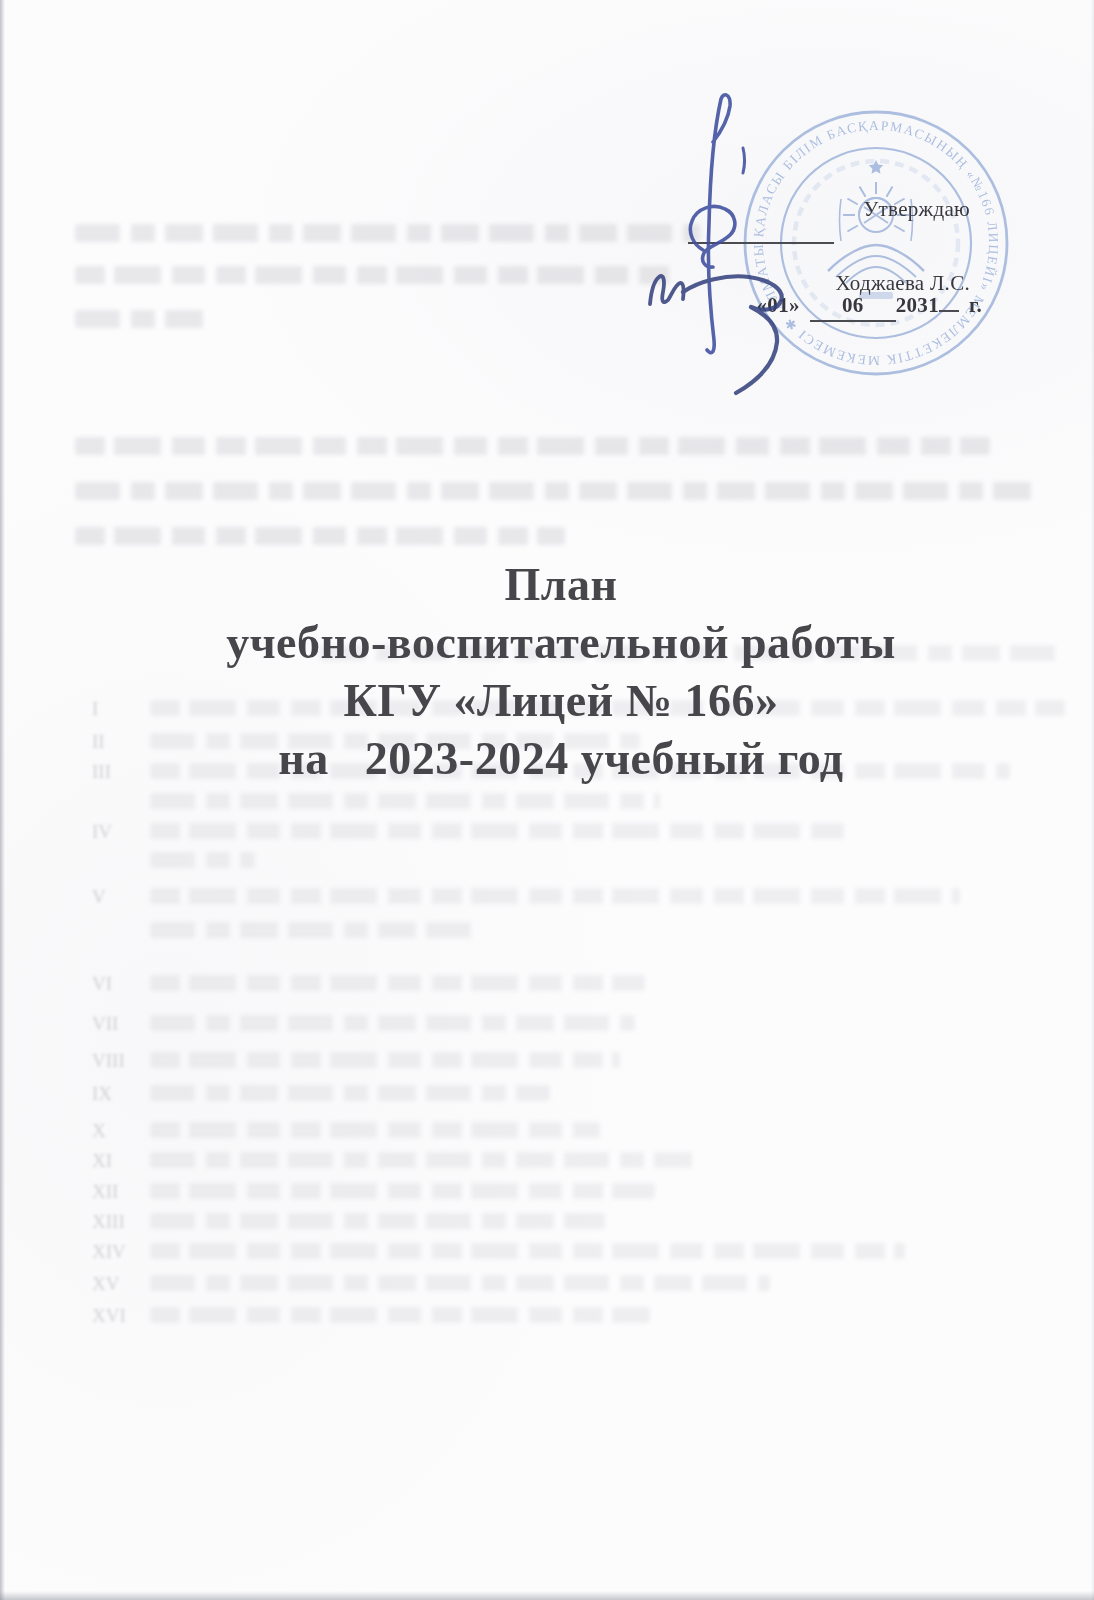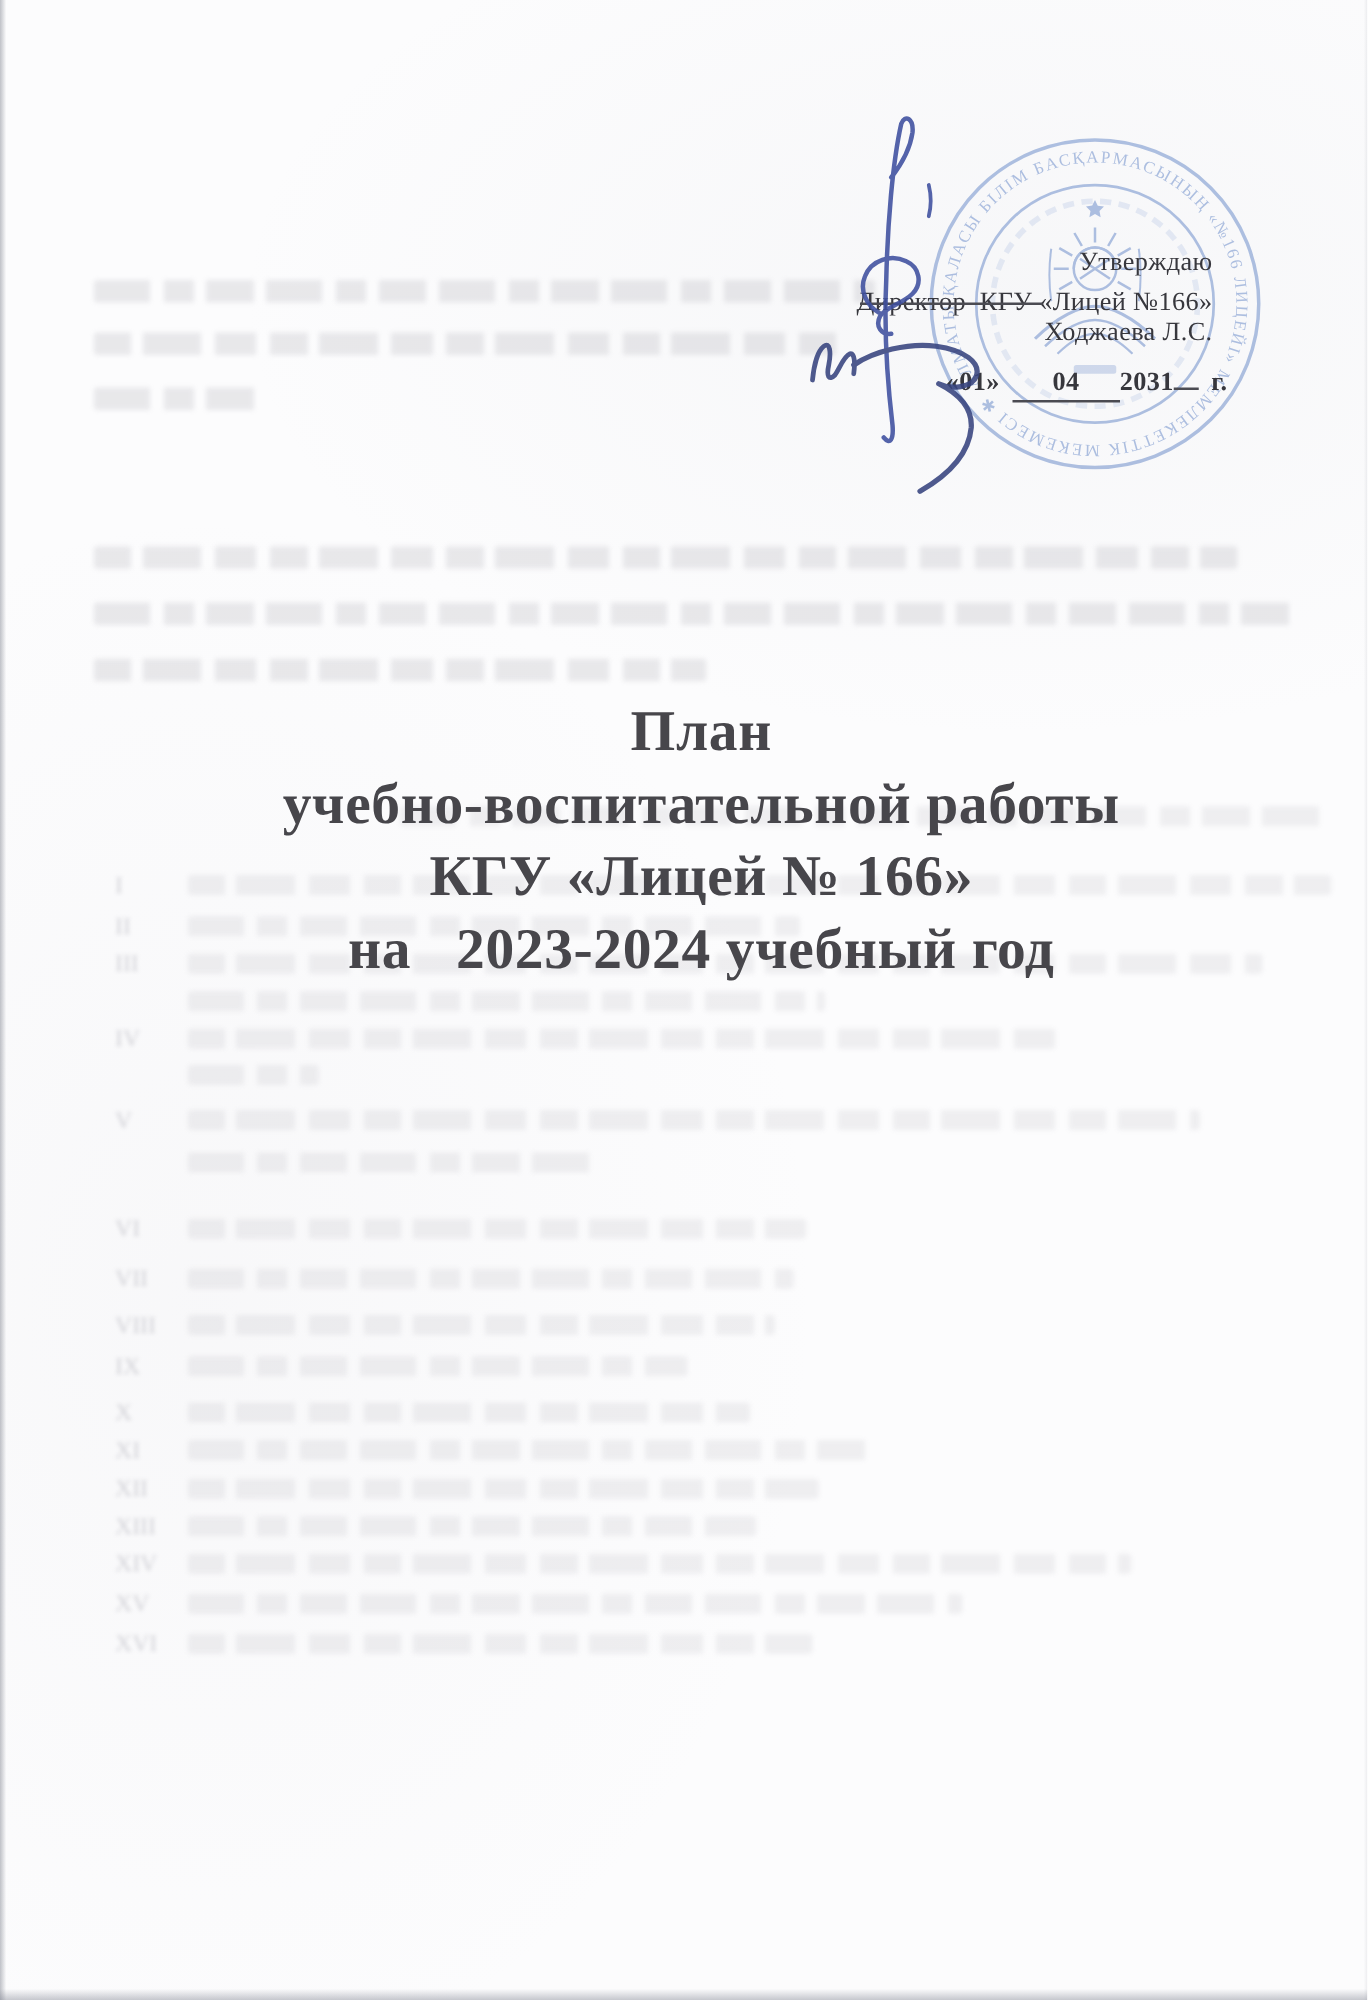--- a/index.html
+++ b/index.html
@@ -17,21 +17,21 @@
   .edge-right{position:absolute;right:0;top:0;width:3px;height:100%;
     background:linear-gradient(270deg, rgba(118,122,134,.12), rgba(118,122,134,0));}
   .edge-bottom{position:absolute;bottom:0;left:0;width:100%;height:9px;
     background:linear-gradient(0deg, rgba(122,126,140,.42), rgba(122,126,140,0));}
 
   
   .hdr-line{position:absolute;right:124px;font-size:21px;line-height:30px;
     white-space:pre;letter-spacing:.3px;color:#37373d;margin-top:44px;}
   .hdr-1{top:150px;}
   .hdr-2{top:182px;}
-  .hdr-3{top:206px;}
+  .hdr-3{top:224px;}
   .sig-underline{position:absolute;left:688px;top:242px;width:146px;height:2px;background:#4b4b52;}
   .hdr-4{top:246px;right:112px;display:flex;align-items:baseline;font-weight:bold;}
   .blank{display:inline-block;border-bottom:2px solid #4b4b52;}
   .b-month{width:86px;text-align:center;}
   .b-tail{width:20px;}
   .sp{display:inline-block;width:10px;}
 
   
   .title-block{position:absolute;left:0;top:556px;width:100%;text-align:center;
     transform:translateX(14px);font-weight:bold;font-size:46px;line-height:58px;
@@ -133,25 +133,24 @@
         <path d="M105,96 C103,110 103,124 105,138 M175,96 C177,110 177,124 175,138" stroke-width="1.6"></path>
         <path stroke-width="2.5" d="M92,168 C110,150 128,142 140,142 C152,142 170,150 188,168"></path>
         <path d="M100,174 C115,160 128,153 140,153 C152,153 165,160 180,174"></path>
         <path d="M110,180 C120,170 130,164 140,164 C150,164 160,170 170,180" stroke-width="1.8"></path>
         <rect x="123" y="189" width="34" height="7" rx="2" fill="rgba(127,155,208,.55)" stroke="none"></rect>
       </g>
     </g>
   </svg>
 
   <div class="hdr-line hdr-1">Утверждаю</div>
-  <div class="hdr-line hdr-2">Директор  КГУ «Лицей №166»</div>
   <div class="hdr-line hdr-3">Ходжаева Л.С.</div>
   <div class="sig-underline"></div>
   <div class="hdr-line hdr-4">
-    <span>«01»</span><span class="sp"></span><span class="blank b-month">04</span><span>2031</span><span class="blank b-tail"></span><span class="sp"></span><span>г.</span>
+    <span>«01»</span><span class="sp"></span><span class="blank b-month">06</span><span>2031</span><span class="blank b-tail"></span><span class="sp"></span><span>г.</span>
   </div>
 
   <svg class="sign-svg" viewBox="620 80 240 340">
     <g fill="none" stroke="#3e4f9f" stroke-linecap="round" stroke-linejoin="round" opacity="0.88">
       <path stroke-width="3.6" d="M707,350 C712,356 715,352 714,340 C711,315 707,268 709,224 C710,180 714,130 721,99 C724,91 731,95 730,106 C728,120 720,133 713,142"></path>
       <path stroke-width="3" d="M743,148 C745,156 745,165 743,173"></path>
       <path stroke-width="3.6" d="M703,250 C694,245 687,233 692,221 C697,208 713,203 725,209 C736,214 738,227 730,235 C722,243 708,246 704,253 C700,261 705,268 713,267"></path>
       <path stroke-width="3.8" stroke="#37447f" d="M650,304 C651,293 654,281 659,277 C664,273 665,282 663,292 C661,301 663,305 668,300 C672,294 675,285 680,283 C684,282 684,291 683,299"></path>
       <path stroke-width="4.2" stroke="#37447f" d="M683,292 C699,281 727,274 749,277 C771,280 785,290 781,301 C778,310 761,312 751,307 C765,314 778,325 777,342 C775,364 757,381 736,393"></path>
     </g>

